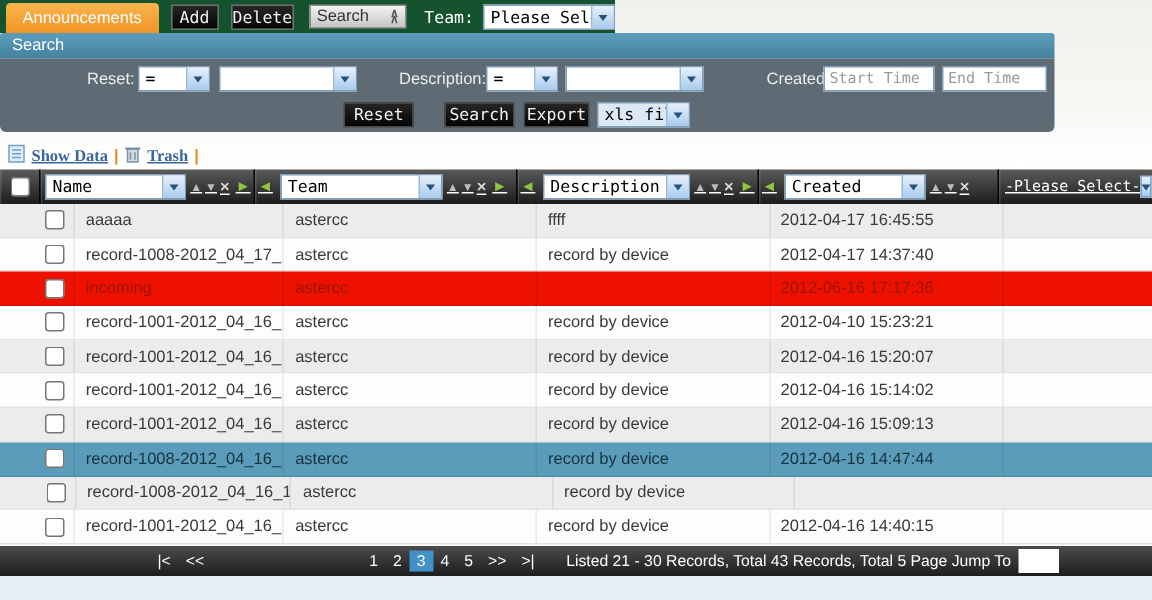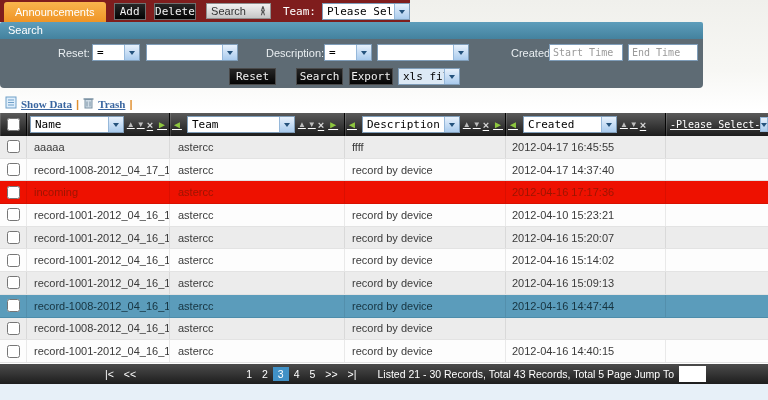--- a/index.html
+++ b/index.html
@@ -3,21 +3,21 @@
 <meta charset="utf-8">
 <style>
   * { margin:0; padding:0; box-sizing:border-box; }
   html,body { width:768px; height:400px; overflow:hidden; }
   body {
     position:relative;
     font-family:"Liberation Sans", sans-serif;
     background:linear-gradient(180deg,#f0f0ec 0%,#f7f7f4 70px,#ffffff 110px);
   }
   
-  .topbar{position:absolute;left:0;top:0;width:410px;height:22px;background:#7f1d1d;display:flex;align-items:flex-end;}
+  .topbar{position:absolute;left:0;top:0;width:410px;height:22px;background:#14532d;display:flex;align-items:flex-end;}
   .tab{height:20px;line-height:20px;margin-left:4px;padding:0 11px;font-size:11px;color:#fff;
        background:linear-gradient(#f9b54d,#ef9426);border-radius:3px 3px 0 0;}
   .btn-dark{height:17px;line-height:15px;background:linear-gradient(#262626,#040404);
        border:1px solid #6f6f6f;color:#f2f2f2;font-family:"DejaVu Sans Mono",monospace;
        font-size:11px;text-align:center;cursor:pointer;}
   .topbar .btn-dark{margin:0 0 2px 8px;}
   .tb-add{width:44px;}
   .tb-del{width:58px;}
   .search-toggle{width:86px;height:16px;margin:0 0 3px 10px;display:flex;align-items:center;justify-content:space-between;
        padding:0 4px;background:linear-gradient(#f2f2f2,#c6c6c6);border:1px solid #8f8f8f;font-size:11px;color:#333;cursor:pointer;}
@@ -70,21 +70,21 @@
   .garrow{color:#8ec73f;font-size:10px;margin:0 2px;cursor:pointer;}
   .dark-select{display:inline-flex;align-items:center;height:17px;margin-left:4px;width:96px;
        font-family:"DejaVu Sans Mono",monospace;font-size:10px;color:#fff;cursor:pointer;}
   .dark-select .lbl{flex:1;white-space:nowrap;}
   .dark-select .arw{width:14px;height:15px;background:linear-gradient(#e8f1fc,#a9cbed);
        border:1px solid #96b8da;display:flex;align-items:center;justify-content:center;}
   .dark-select .arw i{display:block;width:0;height:0;border:3px solid transparent;border-top:4px solid #24527c;margin-top:4px;}
   
   .tbody{position:absolute;left:0;top:136px;width:768px;height:227px;}
   .trow{display:flex;height:22.7px;align-items:center;font-size:11px;color:#3a3a3a;
-       border-bottom:1px solid #e3e3e3;cursor:pointer;}
+       border-bottom:1px solid #e3e3e3;cursor:pointer;padding-left:24px;}
   .trow .cell{overflow:hidden;white-space:nowrap;align-self:stretch;display:flex;align-items:center;
        border-right:1px solid rgba(0,0,0,.08);}
   .trow .c1{padding-left:7px;}
   .trow .c2{padding-left:8px;}
   .trow .c3{padding-left:7px;}
   .trow .c4{padding-left:6px;}
   .trow .c0{justify-content:center;align-self:stretch;display:flex;align-items:center;border-right:1px solid rgba(0,0,0,.08);}
   .row--odd{background:#ececec;}
   .row--even{background:#fdfdfd;}
   .row--red{background:#ee1100;color:#9b1500;border-bottom-color:#d81000;}
@@ -286,21 +286,21 @@
     <span class="cell c4">2012-04-17 14:37:40</span>
     <span class="cell c5" style="border-right:none;"></span>
   </div>
     <div class="trow row--red">
     <span class="c0">
         <input type="checkbox" style="">
       </span>
     <span class="cell c1">incoming</span>
     <span class="cell c2">astercc</span>
     <span class="cell c3"></span>
-    <span class="cell c4">2012-04-16 17:17:36</span>
+    <span class="cell c4">2012-06-16 17:17:36</span>
     <span class="cell c5" style="border-right:none;"></span>
   </div>
     <div class="trow row--even">
     <span class="c0">
         <input type="checkbox" style="">
       </span>
     <span class="cell c1">record-1001-2012_04_16_15_22-0</span>
     <span class="cell c2">astercc</span>
     <span class="cell c3">record by device</span>
     <span class="cell c4">2012-04-10 15:23:21</span>

